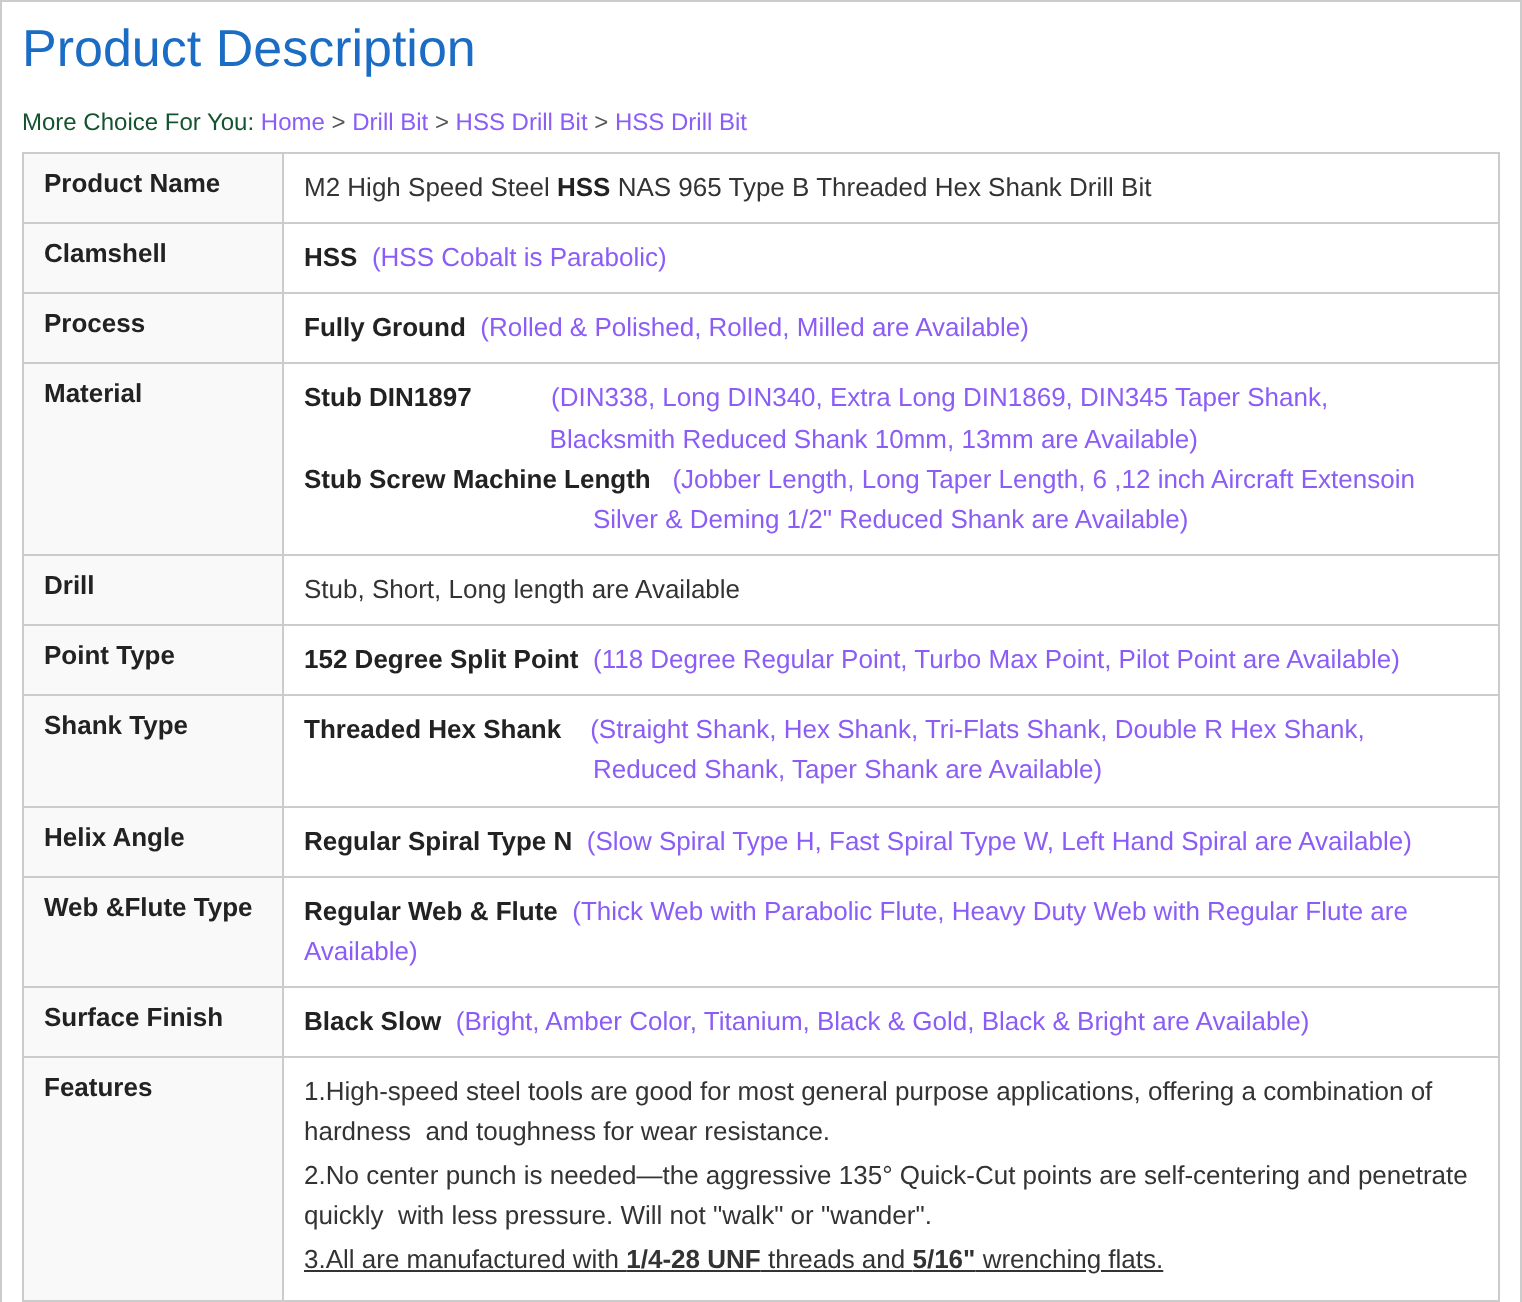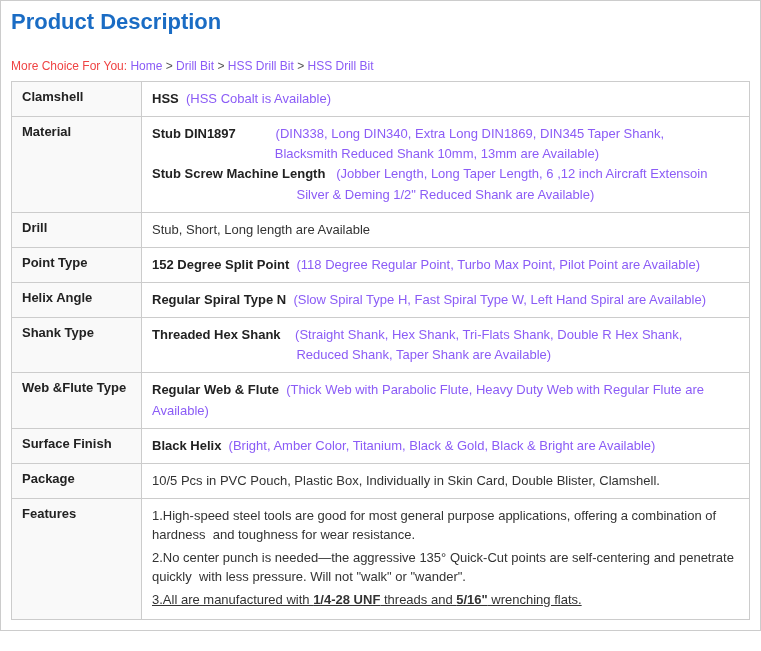--- a/index.html
+++ b/index.html
@@ -8,32 +8,32 @@
       font-size: 13px;
       color: #333;
       background: #fff;
       width: 761px;
     }
     .container {
       border: 1px solid #ccc;
       padding: 8px 10px 10px 10px;
     }
     h1.page-title {
-      font-size: 22px;
+      font-size: 26px;
       color: #1a6cc4;
-      font-weight: bold;
-      margin-bottom: 24px;
+      font-weight: normal;
+      margin-bottom: 14px;
     }
     .breadcrumb {
       font-size: 12px;
       color: #555;
       margin-bottom: 8px;
     }
     .breadcrumb span.label {
-      color: #ef4444;
+      color: #14532d;
     }
     table.product-table {
       width: 100%;
       border-collapse: collapse;
       border: 1px solid #ccc;
     }
     table.product-table tr {
       border-bottom: 1px solid #ccc;
     }
     table.product-table td {
@@ -80,28 +80,40 @@
     <span class="link-text">Drill Bit</span>
     <span> &gt; </span>
     <span class="link-text">HSS Drill Bit</span>
     <span> &gt; </span>
     <span class="link-text">HSS Drill Bit</span>
   </div>
 
   <table class="product-table">
     <tbody>
 
+      <tr>
+        <td class="label-cell">Product Name</td>
+        <td class="value-cell">
+          M2 High Speed Steel <span class="bold-text">HSS</span> NAS 965 Type B Threaded Hex Shank Drill Bit
+        </td>
+      </tr>
 
       <tr>
         <td class="label-cell">Clamshell</td>
         <td class="value-cell">
-          <span class="bold-text">HSS</span>&nbsp;&nbsp;<span class="link-text">(HSS Cobalt is Available)</span>
+          <span class="bold-text">HSS</span>&nbsp;&nbsp;<span class="link-text">(HSS Cobalt is Parabolic)</span>
         </td>
       </tr>
 
+      <tr>
+        <td class="label-cell">Process</td>
+        <td class="value-cell">
+          <span class="bold-text">Fully Ground</span>&nbsp;&nbsp;<span class="link-text">(Rolled &amp; Polished, Rolled, Milled are Available)</span>
+        </td>
+      </tr>
 
       <tr>
         <td class="label-cell">Material</td>
         <td class="value-cell">
           <span class="bold-text">Stub DIN1897</span>&nbsp;&nbsp;&nbsp;&nbsp;&nbsp;&nbsp;&nbsp;&nbsp;&nbsp;&nbsp;
           <span class="link-text">(DIN338, Long DIN340, Extra Long DIN1869, DIN345 Taper Shank,<br>&nbsp;&nbsp;&nbsp;&nbsp;&nbsp;&nbsp;&nbsp;&nbsp;&nbsp;&nbsp;&nbsp;&nbsp;&nbsp;&nbsp;&nbsp;&nbsp;&nbsp;&nbsp;&nbsp;&nbsp;&nbsp;&nbsp;&nbsp;&nbsp;&nbsp;&nbsp;&nbsp;&nbsp;&nbsp;&nbsp;&nbsp;&nbsp;&nbsp;&nbsp;Blacksmith Reduced Shank 10mm, 13mm are Available)</span>
           <br>
           <span class="bold-text">Stub Screw Machine Length</span>&nbsp;&nbsp;
           <span class="link-text">(Jobber Length, Long Taper Length, 6 ,12 inch Aircraft Extensoin<br>&nbsp;&nbsp;&nbsp;&nbsp;&nbsp;&nbsp;&nbsp;&nbsp;&nbsp;&nbsp;&nbsp;&nbsp;&nbsp;&nbsp;&nbsp;&nbsp;&nbsp;&nbsp;&nbsp;&nbsp;&nbsp;&nbsp;&nbsp;&nbsp;&nbsp;&nbsp;&nbsp;&nbsp;&nbsp;&nbsp;&nbsp;&nbsp;&nbsp;&nbsp;&nbsp;&nbsp;&nbsp;&nbsp;&nbsp;&nbsp;Silver &amp; Deming 1/2" Reduced Shank are Available)</span>
         </td>
@@ -114,57 +126,51 @@
 
       <tr>
         <td class="label-cell">Point Type</td>
         <td class="value-cell">
           <span class="bold-text">152 Degree Split Point</span>&nbsp;
           <span class="link-text">(118 Degree Regular Point, Turbo Max Point, Pilot Point are Available)</span>
         </td>
       </tr>
 
       <tr>
+        <td class="label-cell">Shank Type</td>
+        <td class="value-cell">
+          <span class="bold-text">Threaded Hex Shank</span>&nbsp;&nbsp;&nbsp;
+          <span class="link-text">(Straight Shank, Hex Shank, Tri-Flats Shank, Double R Hex Shank,<br>&nbsp;&nbsp;&nbsp;&nbsp;&nbsp;&nbsp;&nbsp;&nbsp;&nbsp;&nbsp;&nbsp;&nbsp;&nbsp;&nbsp;&nbsp;&nbsp;&nbsp;&nbsp;&nbsp;&nbsp;&nbsp;&nbsp;&nbsp;&nbsp;&nbsp;&nbsp;&nbsp;&nbsp;&nbsp;&nbsp;&nbsp;&nbsp;&nbsp;&nbsp;&nbsp;&nbsp;&nbsp;&nbsp;&nbsp;&nbsp;Reduced Shank, Taper Shank are Available)</span>
+        </td>
+      </tr>
+
+      <tr>
         <td class="label-cell">Helix Angle</td>
         <td class="value-cell">
           <span class="bold-text">Regular Spiral Type N</span>&nbsp;
           <span class="link-text">(Slow Spiral Type H, Fast Spiral Type W, Left Hand Spiral are Available)</span>
-        </td>
-      </tr>
-
-      <tr>
-        <td class="label-cell">Shank Type</td>
-        <td class="value-cell">
-          <span class="bold-text">Threaded Hex Shank</span>&nbsp;&nbsp;&nbsp;
-          <span class="link-text">(Straight Shank, Hex Shank, Tri-Flats Shank, Double R Hex Shank,<br>&nbsp;&nbsp;&nbsp;&nbsp;&nbsp;&nbsp;&nbsp;&nbsp;&nbsp;&nbsp;&nbsp;&nbsp;&nbsp;&nbsp;&nbsp;&nbsp;&nbsp;&nbsp;&nbsp;&nbsp;&nbsp;&nbsp;&nbsp;&nbsp;&nbsp;&nbsp;&nbsp;&nbsp;&nbsp;&nbsp;&nbsp;&nbsp;&nbsp;&nbsp;&nbsp;&nbsp;&nbsp;&nbsp;&nbsp;&nbsp;Reduced Shank, Taper Shank are Available)</span>
         </td>
       </tr>
 
       <tr>
         <td class="label-cell">Web &amp;Flute Type</td>
         <td class="value-cell">
           <span class="bold-text">Regular Web &amp; Flute</span>&nbsp;
           <span class="link-text">(Thick Web with Parabolic Flute, Heavy Duty Web with Regular Flute are Available)</span>
         </td>
       </tr>
 
       <tr>
         <td class="label-cell">Surface Finish</td>
         <td class="value-cell">
-          <span class="bold-text">Black Helix</span>&nbsp;
+          <span class="bold-text">Black Slow</span>&nbsp;
           <span class="link-text">(Bright, Amber Color, Titanium, Black &amp; Gold, Black &amp; Bright are Available)</span>
         </td>
       </tr>
 
-      <tr>
-        <td class="label-cell">Package</td>
-        <td class="value-cell">
-          10/5 Pcs in PVC Pouch, Plastic Box, Individually in Skin Card, Double Blister, Clamshell.
-        </td>
-      </tr>
 
       <tr>
         <td class="label-cell">Features</td>
         <td class="value-cell features-list">
           <p>1.High-speed steel tools are good for most general purpose applications, offering a combination of hardness&nbsp;&nbsp;and toughness for wear resistance.</p>
           <p>2.No center punch is needed—the aggressive 135° Quick-Cut points are self-centering and penetrate quickly&nbsp;&nbsp;with less pressure. Will not "walk" or "wander".</p>
           <p><span class="underline-text">3.All are manufactured with <strong>1/4-28 UNF</strong> threads and <strong>5/16"</strong> wrenching flats.</span></p>
 
         </td>
       </tr>

